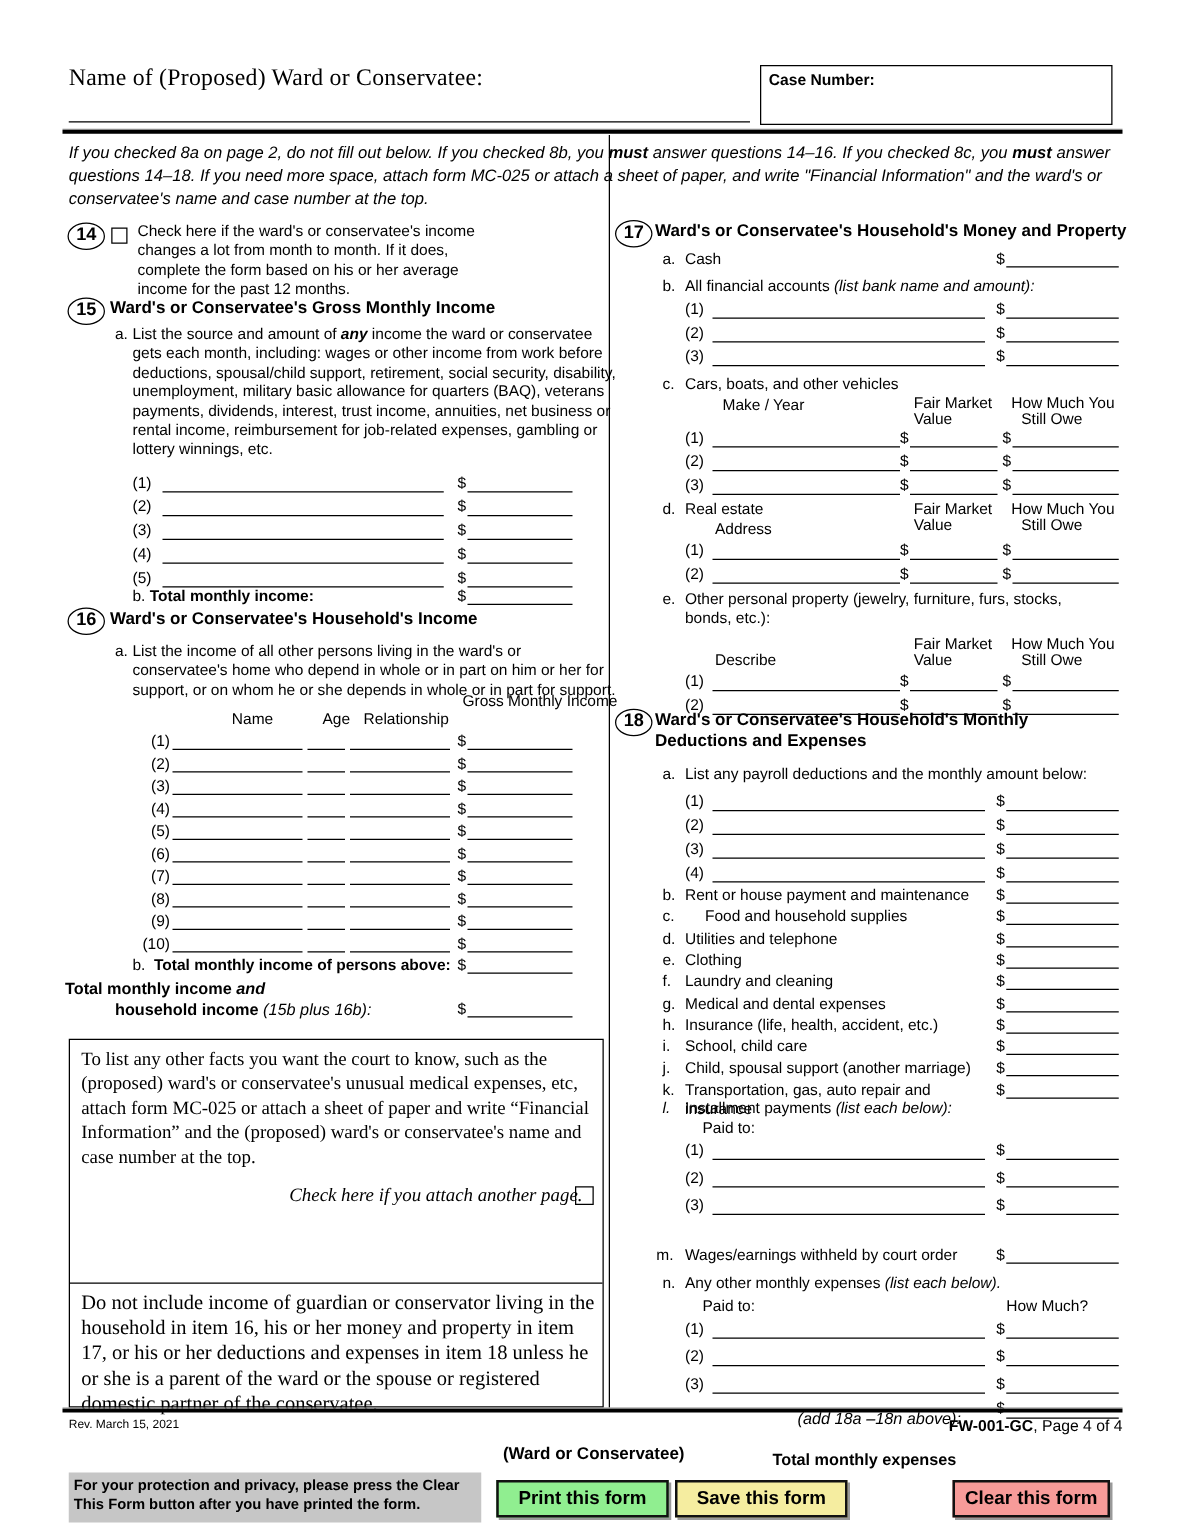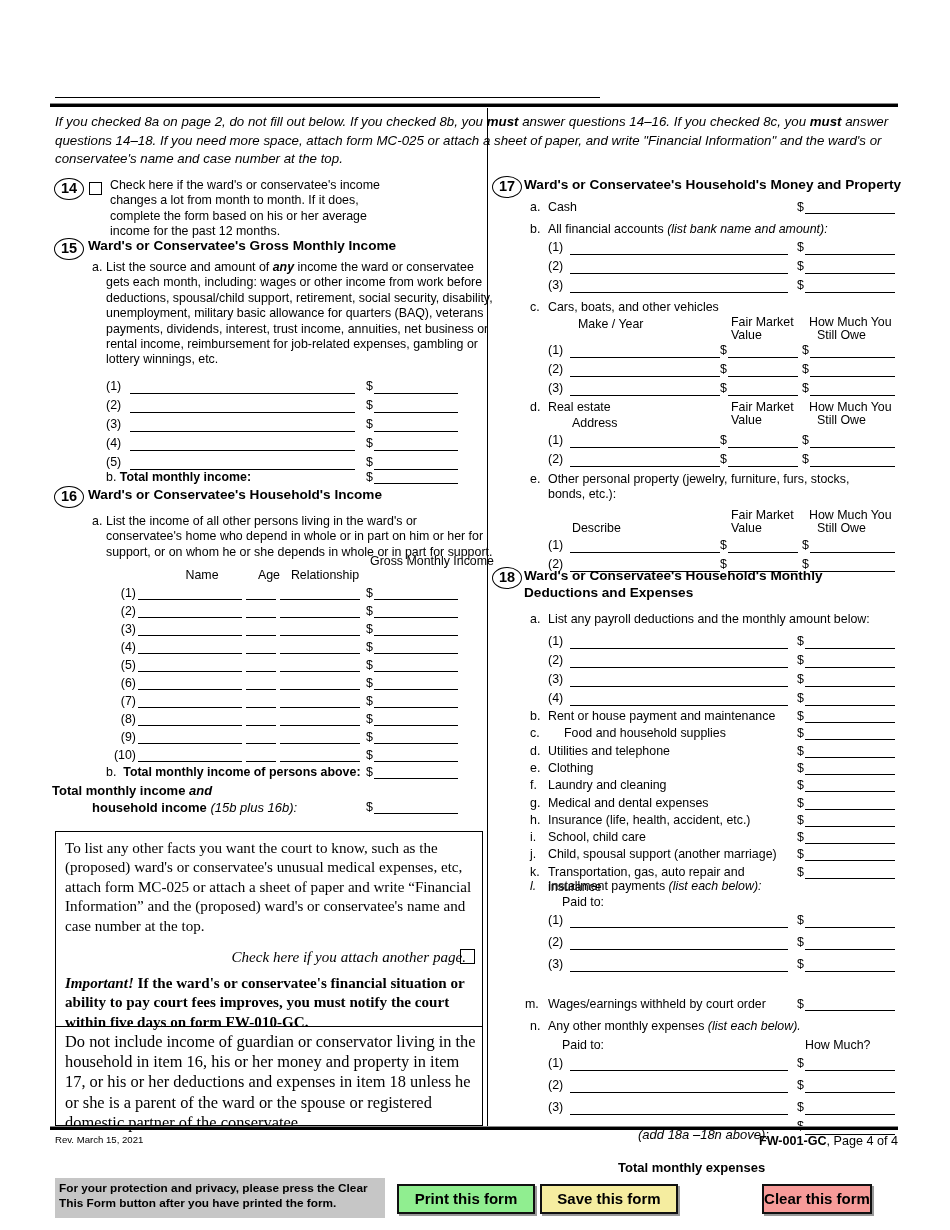--- a/index.html
+++ b/index.html
@@ -113,29 +113,33 @@
     background:#c6c6c6;font-size:11.8px;font-weight:bold;line-height:15px;
     padding:3px 4px;box-sizing:border-box;
   }
   .btn{
     position:absolute;border:2.2px solid #111;box-sizing:border-box;
     font-size:15px;font-weight:bold;text-align:center;line-height:26px;height:30px;
     box-shadow:2px 2px 0 #999;
   }
   .btn-print{left:397px;top:1184px;width:138px;background:#90ee90;}
   .btn-save{left:540px;top:1184px;width:138px;background:#f5eda0;}
-  .btn-clear{left:762px;top:1184px;width:110px;background:#f79b99;}
+  .btn-clear{left:762px;top:1184px;width:126px;background:#f79b99;}
 </style>
 </head>
 <body>
 
 <div class="page">
 
+  <div class="hdr-name">Name of (Proposed) Ward or Conservatee:</div>
   <div class="hdr-name-rule"></div>
 
+  <div class="casebox">
+    <span>Case Number:</span>
+  </div>
 
   <div class="rule-double"></div>
 
   <div class="intro"><span>If you checked 8a on page 2, do not fill out below. If you checked 8b, you </span><b>must</b><span> answer questions 14–16. If you checked 8c, you </span><b>must</b><span> answer questions 14–18. If you need more space, attach form MC-025 or attach a sheet of paper, and write "Financial Information" and the ward's or conservatee's name and case number at the top.</span></div>
 
   <div class="divider"></div>
 
   <div class="col-l">
 
     <div class="inum" style="left:4px;top:2px;">14</div>
@@ -252,21 +256,20 @@
     <div class="t tb" style="left:2px;top:607px;width:300px;font-size:13px;"><span>Total monthly income </span><i>and</i></div>
     <div class="t tb" style="left:42px;top:624px;width:300px;font-size:13px;"><span>household income </span><i style="font-weight:normal">(15b plus 16b):</i></div>
     <div class="dollar" style="left:316px;top:624px;">$</div>
     <div class="ln" style="left:324px;top:637px;width:84px;"></div>
   </div>
 
   <div class="nbox">
     <div class="nbox-inner">To list any other facts you want the court to know, such as the (proposed) ward's or conservatee's unusual medical expenses, etc, attach form MC-025 or attach a sheet of paper and write “Financial Information” and the (proposed) ward's or conservatee's name and case number at the top.</div>
     <div class="chk-attach">Check here if you attach another page.</div>
     <div class="chk-attach-box"></div>
-    <div class="important"><i>Important!</i><span> If the ward's or conservatee's financial situation or ability to pay court fees improves, you must notify the court within five days on form FW-010-GC.</span></div>
     <div class="nbox-sep"></div>
     <div class="donot">Do not include income of guardian or conservator living in the household in item 16, his or her money and property in item 17, or his or her deductions and expenses in item 18 unless he or she is a parent of the ward or the spouse or registered domestic partner of the conservatee.</div>
   </div>
 
   <div class="col-r">
 
     <div class="inum" style="left:0px;top:0px;">17</div>
     <div class="t hd" style="left:32px;top:1px;width:380px;">Ward's or Conservatee's Household's Money and Property</div>
 
     <div class="t" style="left:38px;top:24px;">a.</div>
@@ -473,19 +476,20 @@
       </div>
 
     <div class="t tb" style="left:126px;top:984px;font-size:13px;">Total monthly expenses</div>
     <div class="t ti" style="left:146px;top:951px;font-size:13px;">(add 18a –18n above):</div>
     <div class="dollar" style="left:305px;top:943px;">$</div>
     <div class="ln" style="left:313px;top:958px;width:90px;"></div>
   </div>
 
   <div class="rule-foot"></div>
   <div class="rev">Rev. March 15, 2021</div>
+  <div class="foot-sub">(Ward or Conservatee)</div>
   <div class="foot-right"><b>FW-001-GC</b><span>, Page 4 of 4</span></div>
   <div class="privacy">For your protection and privacy, please press the Clear This Form button after you have printed the form.</div>
   <div class="btn btn-print">Print this form</div>
   <div class="btn btn-save">Save this form</div>
   <div class="btn btn-clear">Clear this form</div>
 
 </div>
 
 </body></html>

